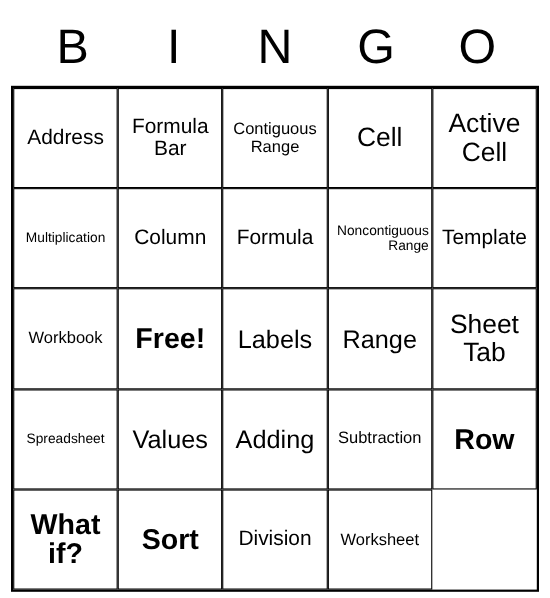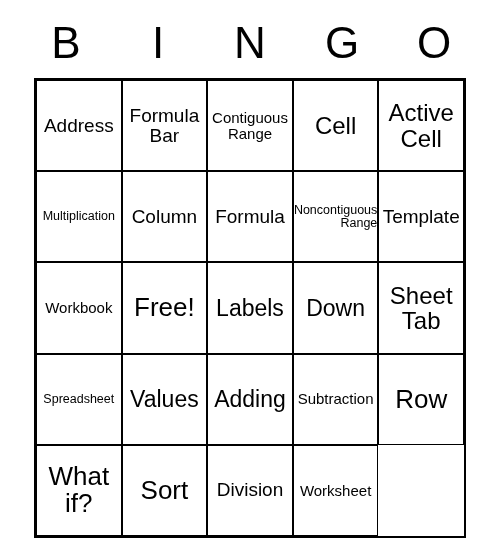--- a/index.html
+++ b/index.html
@@ -20,40 +20,40 @@
     margin-bottom: 10px;
   }
   .header-letter {
     font-size: 44px;
     font-weight: 400;
     color: #000;
     width: 92px;
     text-align: center;
   }
   .grid {
-    width: 432px;
+    width: 480px;
     height: 460px;
     border: 2px solid #000;
     display: grid;
     grid-template-columns: repeat(5, 1fr);
     grid-template-rows: repeat(5, 1fr);
   }
   .cell {
     border: 1px solid #000;
     display: flex;
     align-items: center;
     justify-content: center;
     text-align: center;
     padding: 2px;
     line-height: 1.05;
     color: #000;
     overflow: hidden;
   }
   
-  .s-xl { font-size: 26px; }
+  .s-xl { font-size: 26px; font-weight: bold; }
   .s-lg { font-size: 24px; }
   .s-md { font-size: 23px; }
   .s-sm { font-size: 19px; }
   .s-xs { font-size: 15px; }
   .s-xxs { font-size: 12.5px; text-align: right; }
 </style>
 </head>
 <body>
 
 <div class="header">
@@ -74,21 +74,21 @@
   <div class="cell s-lg">Active Cell</div>
   <div class="cell s-xxs">Multiplication</div>
   <div class="cell s-sm">Column</div>
   <div class="cell s-sm">Formula</div>
   <div class="cell s-xxs">Noncontiguous Range</div>
 
   <div class="cell s-sm">Template</div>
   <div class="cell s-xs">Workbook</div>
   <div class="cell s-xl">Free!</div>
   <div class="cell s-md">Labels</div>
-  <div class="cell s-md">Down</div>
+  <div class="cell s-md">Range</div>
 
   <div class="cell s-lg">Sheet Tab</div>
   <div class="cell s-xxs">Spreadsheet</div>
   <div class="cell s-md">Values</div>
   <div class="cell s-md">Adding</div>
   <div class="cell s-xs">Subtraction</div>
 
   <div class="cell s-xl">Row</div>
   <div class="cell s-xl">What if?</div>
   <div class="cell s-xl">Sort</div>

